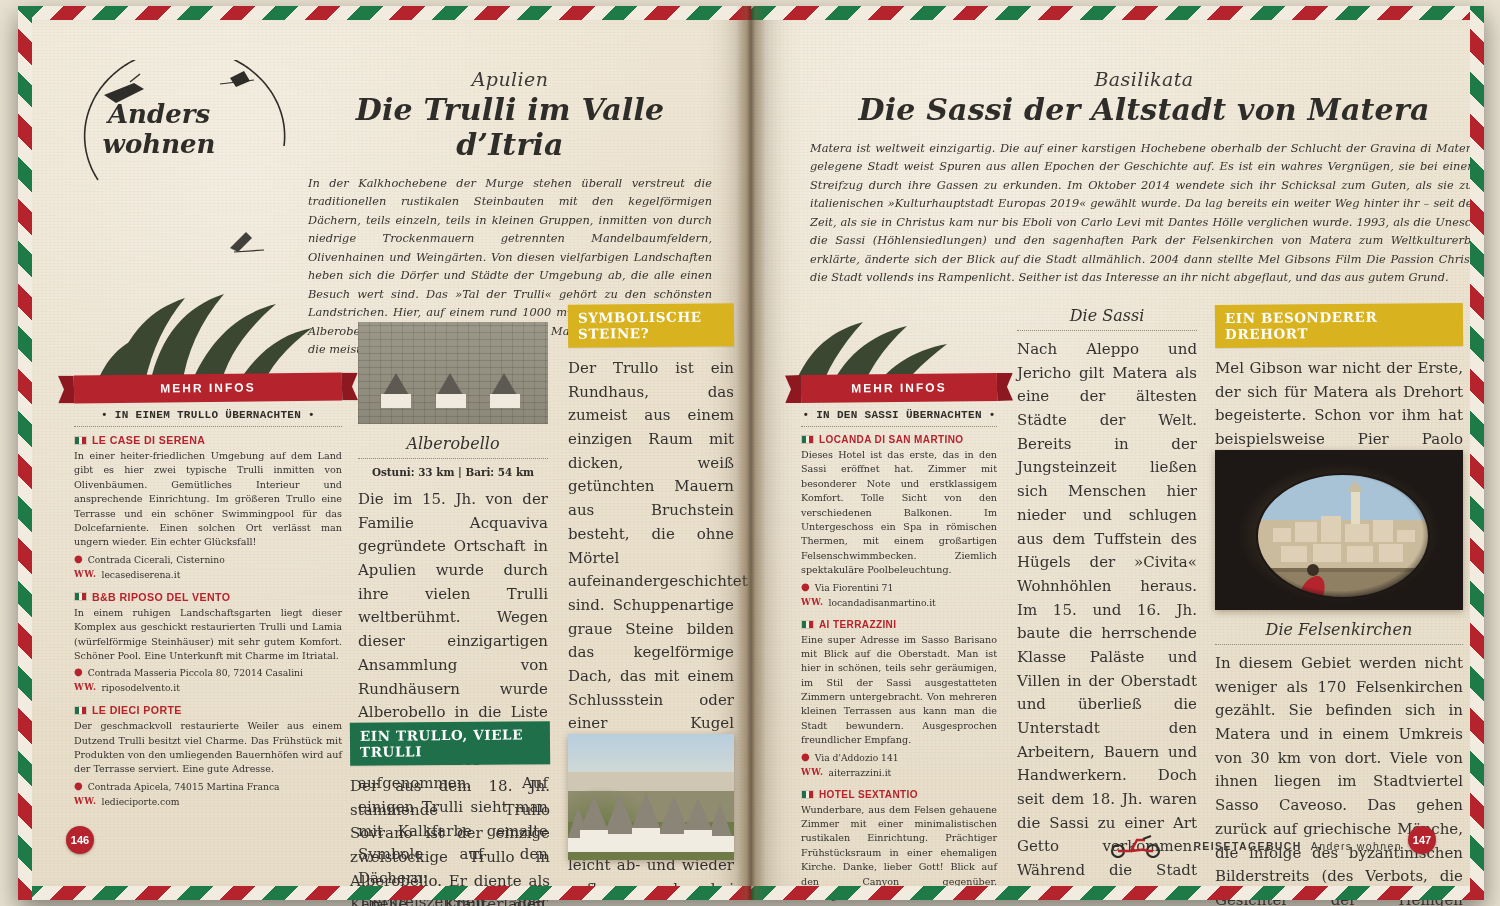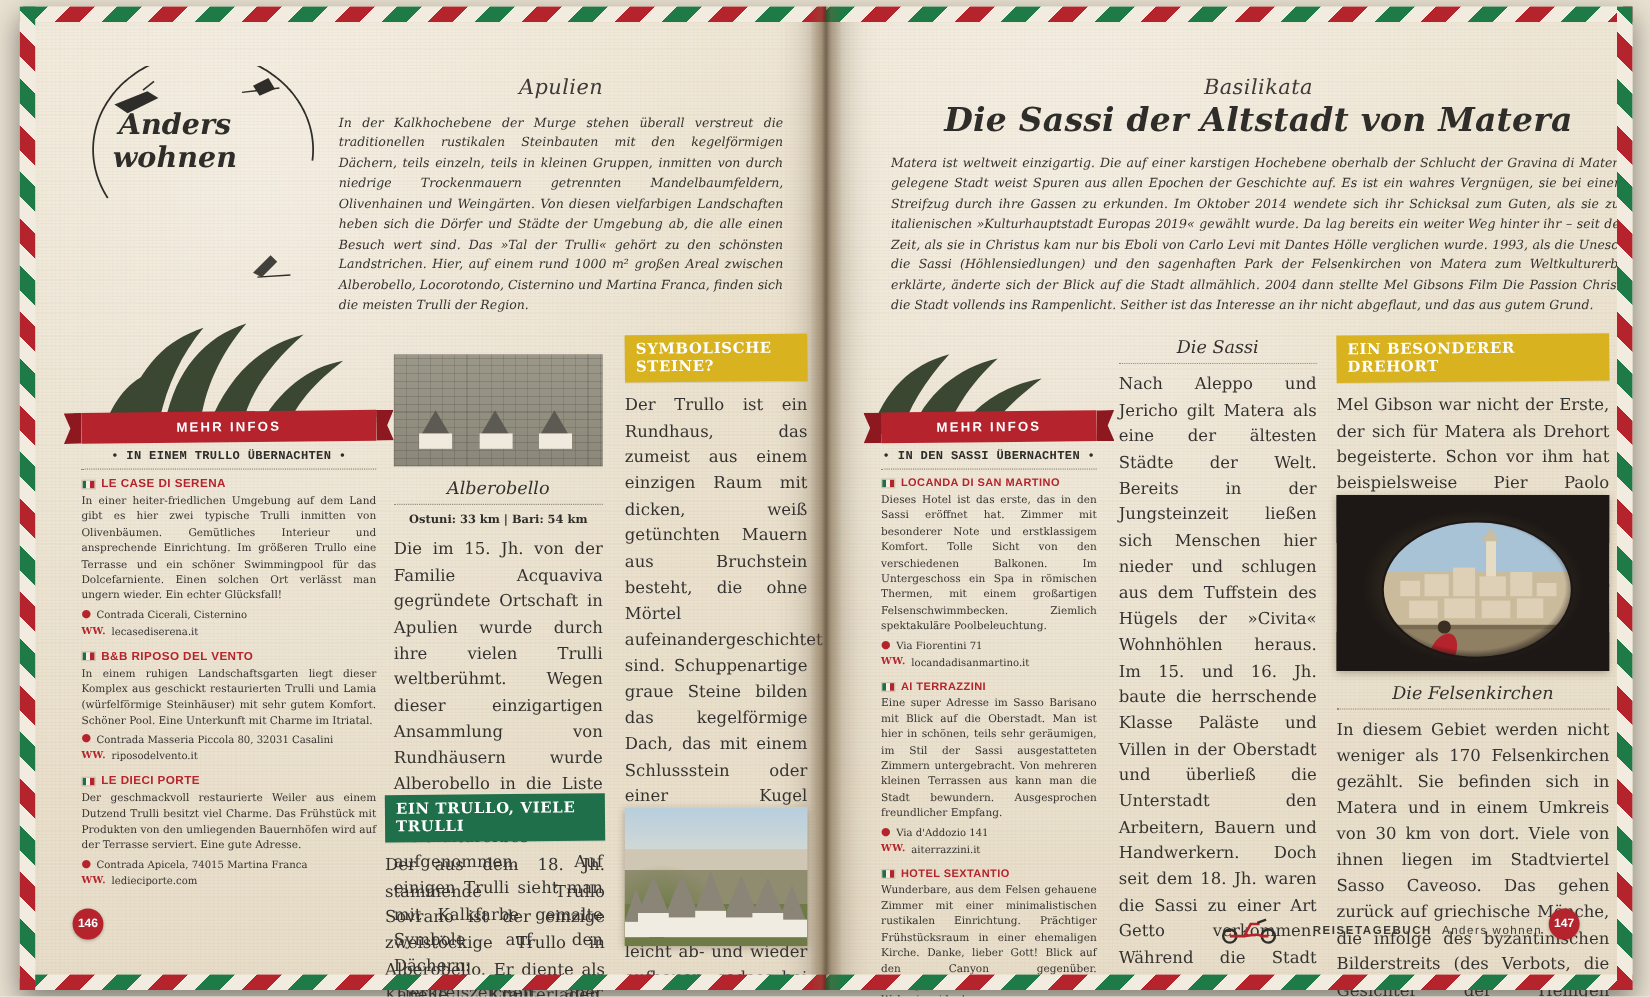--- a/index.html
+++ b/index.html
@@ -279,20 +279,21 @@
           </g>
         </svg>
       </div>
       <div class="stamp-label">
         <span style="white-space:pre-line">Anders
 wohnen</span>
       </div>
 
       <div style="position:absolute; left:268px; top:46px; width:404px;">
         <div class="kicker">Apulien</div>
+        <div class="chapter-title">Die Trulli im Valle d’Itria</div>
         <div class="intro" style="margin-top:12px;">In der Kalkhochebene der Murge stehen überall verstreut die traditionellen rustikalen Steinbauten mit den kegelförmigen Dächern, teils einzeln, teils in kleinen Gruppen, inmitten von durch niedrige Trockenmauern getrennten Mandelbaumfeldern, Olivenhainen und Weingärten. Von diesen vielfarbigen Landschaften heben sich die Dörfer und Städte der Umgebung ab, die alle einen Besuch wert sind. Das »Tal der Trulli« gehört zu den schönsten Landstrichen. Hier, auf einem rund 1000 m² großen Areal zwischen Alberobello, Locorotondo, Cisternino und Martina Franca, finden sich die meisten Trulli der Region.</div>
       </div>
 
       <svg class="leaf-art" style="left:50px; top:228px;" width="230" height="150" viewBox="0 0 230 150">
         <g fill="#2c3a24" opacity=".92">
           <path d="M20,130 C40,80 60,60 95,48 C75,72 62,100 55,132 Z"></path>
           <path d="M60,134 C70,86 96,56 134,44 C110,72 96,104 92,136 Z"></path>
           <path d="M100,136 C118,92 146,64 186,54 C156,80 136,108 130,138 Z"></path>
           <path d="M144,140 C164,104 190,84 222,78 C196,98 178,118 170,142 Z"></path>
           <path d="M4,140 C14,112 28,96 48,88 C34,106 24,122 20,142 Z"></path>
@@ -323,21 +324,21 @@
         </div>
 
         <div class="entry">
           <div class="entry-title">
             <span class="flag"></span>
             <span>B&amp;B RIPOSO DEL VENTO</span>
           </div>
           <div class="entry-text">In einem ruhigen Landschaftsgarten liegt dieser Komplex aus geschickt restaurierten Trulli und Lamia (würfelförmige Steinhäuser) mit sehr gutem Komfort. Schöner Pool. Eine Unterkunft mit Charme im Itriatal.</div>
           <div class="meta">
             <span class="pin">●</span>
-            <span>Contrada Masseria Piccola 80, 32031 Casalini</span>
+            <span>Contrada Masseria Piccola 80, 72014 Casalini</span>
           </div>
           <div class="meta">
             <span class="www">WW.</span>
             <span>riposodelvento.it</span>
           </div>
         </div>
 
         <div class="entry">
           <div class="entry-title">
             <span class="flag"></span>

